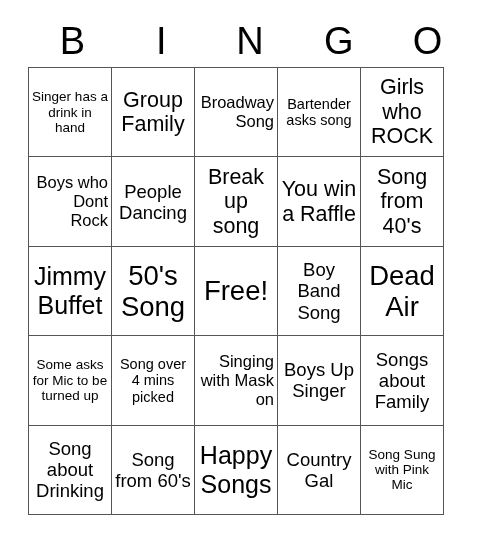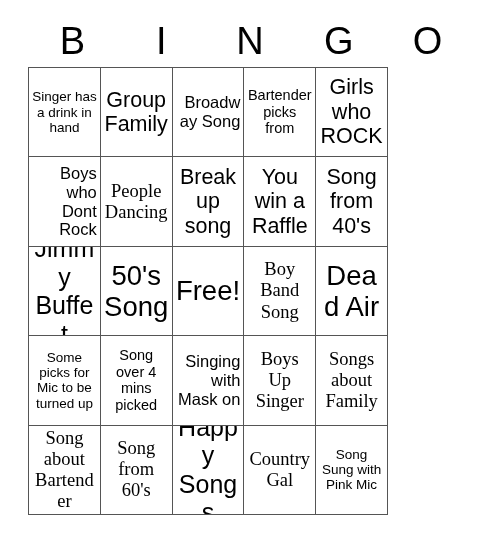--- a/index.html
+++ b/index.html
@@ -41,21 +41,21 @@
     line-height: 1;
     letter-spacing: 0;
     color: #000000;
     font-family: "Liberation Sans", sans-serif;
   }
   
   #grid {
     position: absolute;
     left: 28px;
     top: 67px;
-    width: 360px;
+    width: 416px;
     height: 448px;
     border-left: 1.5px solid #555555;
     border-top: 1.5px solid #555555;
     box-sizing: border-box;
     display: grid;
     grid-template-columns: repeat(5, 1fr);
     grid-template-rows: repeat(5, 1fr);
     background: #ffffff;
   }
   .cell {
@@ -75,21 +75,21 @@
     width: 100%;
     line-height: 1.14;
     font-family: "Liberation Sans", sans-serif;
     color: #000000;
     word-wrap: break-word;
     hyphens: none;
   }
   .fs-13 { font-size: 13.5px; }
   .fs-14 { font-size: 14.5px; }
   .fs-16 { font-size: 16.5px; text-align: right; }
-  .fs-18 { font-size: 18.5px; font-family: Liberation Serif, serif; }
+  .fs-18 { font-size: 18.5px; }
   .fs-21 { font-size: 21.5px; }
   .fs-24 { font-size: 25px; }
   .fs-27 { font-size: 27.5px; }
 </style>
 </head>
 <body>
 
 <div id="card">
 
   <div id="header-row">
@@ -105,21 +105,21 @@
     <div class="cell">
         <span class="cell-text fs-13">Singer has a drink in hand</span>
       </div>
     <div class="cell">
         <span class="cell-text fs-21">Group Family</span>
       </div>
     <div class="cell">
         <span class="cell-text fs-16">Broadway Song</span>
       </div>
     <div class="cell">
-        <span class="cell-text fs-14">Bartender picks from</span>
+        <span class="cell-text fs-14">Bartender asks song</span>
       </div>
     <div class="cell">
         <span class="cell-text fs-21">Girls who ROCK</span>
       </div>
 
     <div class="cell">
         <span class="cell-text fs-16">Boys who Dont Rock</span>
       </div>
     <div class="cell">
         <span class="cell-text fs-18">People Dancing</span>
@@ -144,37 +144,37 @@
         <span class="cell-text fs-27">Free!</span>
       </div>
     <div class="cell">
         <span class="cell-text fs-18">Boy Band Song</span>
       </div>
     <div class="cell">
         <span class="cell-text fs-27">Dead Air</span>
       </div>
 
     <div class="cell">
-        <span class="cell-text fs-13">Some picks for Mic to be turned up</span>
+        <span class="cell-text fs-13">Some asks for Mic to be turned up</span>
       </div>
     <div class="cell">
         <span class="cell-text fs-14">Song over 4 mins picked</span>
       </div>
     <div class="cell">
         <span class="cell-text fs-16">Singing with Mask on</span>
       </div>
     <div class="cell">
         <span class="cell-text fs-18">Boys Up Singer</span>
       </div>
     <div class="cell">
         <span class="cell-text fs-18">Songs about Family</span>
       </div>
 
     <div class="cell">
-        <span class="cell-text fs-18">Song about Bartender</span>
+        <span class="cell-text fs-18">Song about Drinking</span>
       </div>
     <div class="cell">
         <span class="cell-text fs-18">Song from 60's</span>
       </div>
     <div class="cell">
         <span class="cell-text fs-24">Happy Songs</span>
       </div>
     <div class="cell">
         <span class="cell-text fs-18">Country Gal</span>
       </div>

